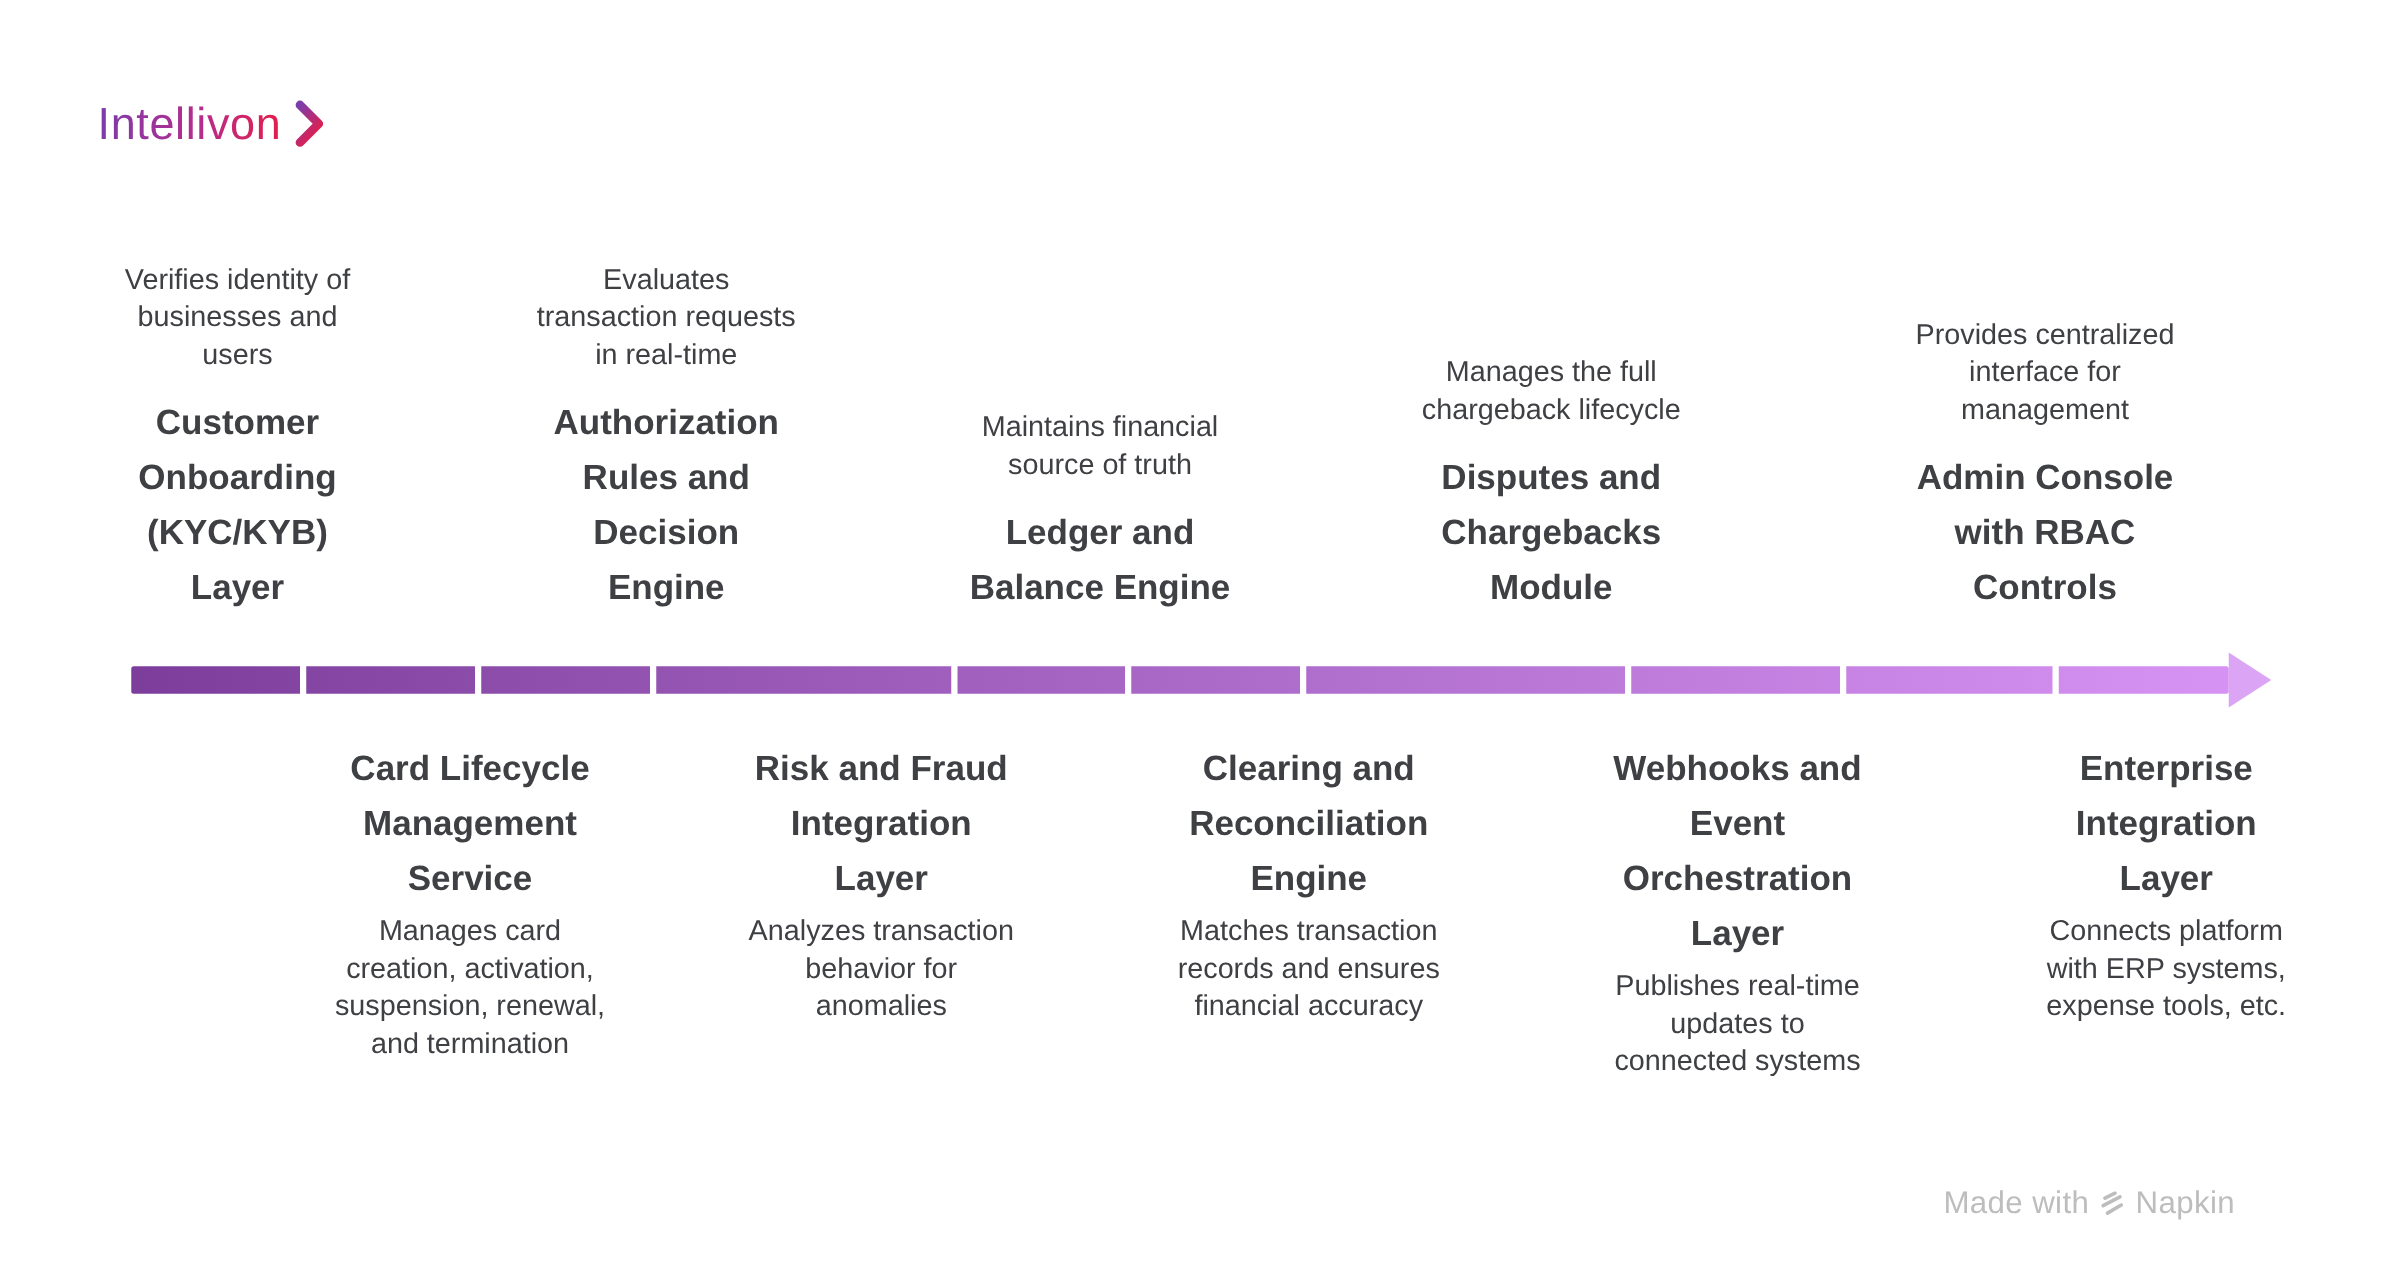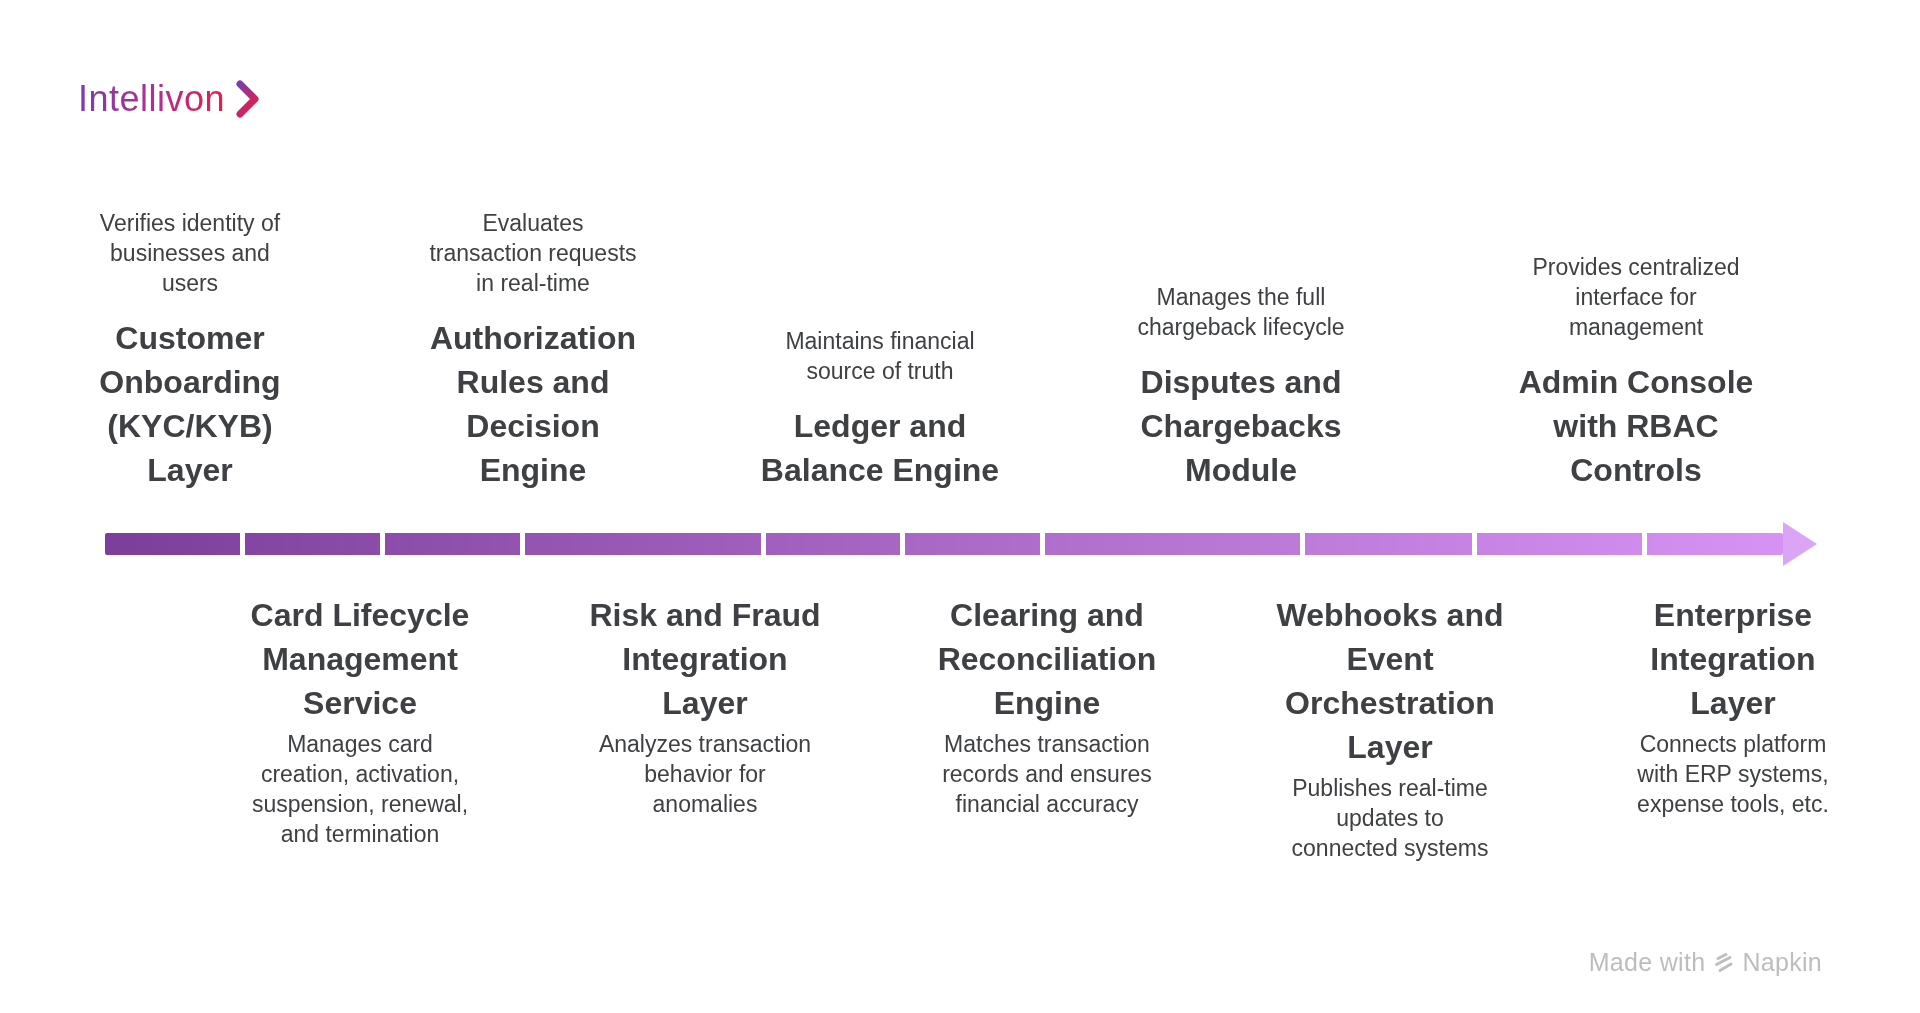--- a/index.html
+++ b/index.html
@@ -2,55 +2,54 @@
 <html style="--text: #3f4043; --arrow-gradient-start: #7d3e9b; --arrow-gradient-end: #d793f3; --arrowhead: #dca4f5; --logo-gradient-start: #7c3cab; --logo-gradient-mid: #b52d8c; --logo-gradient-end: #e41e4b; --watermark: #bdbdbd;"><head>
 <meta charset="utf-8">
 <style>
   html,body{margin:0;padding:0;background:#ffffff;}
   .stage{
     position:relative;
     width:1868px;height:1013px;
     background:#ffffff;
     overflow:hidden;
     font-family:"Liberation Sans", sans-serif;
-    padding-left:34px;
   }
 
   
   .logo{position:absolute;left:78px;top:78px;display:flex;align-items:center;gap:10px;}
   .logo-text{
     font-size:36px;font-weight:500;letter-spacing:0.5px;
     background:linear-gradient(90deg,
       var(--logo-gradient-start,#7c3cab) 0%,
       var(--logo-gradient-mid,#b52d8c) 55%,
       var(--logo-gradient-end,#e41e4b) 100%);
     -webkit-background-clip:text;background-clip:text;color:transparent;
   }
   .logo-chevron{display:block;}
 
   
   .item{position:absolute;text-align:center;color:var(--text,#3f4043);}
   .item .title{
-    font-size:32px;font-weight:bold;line-height:44px;white-space:pre-line;
+    font-size:28px;font-weight:bold;line-height:44px;white-space:pre-line;
   }
   .item .desc{
     font-size:23px;font-weight:400;line-height:30px;white-space:pre-line;
   }
   .top-item{bottom:521px;}
   .top-item .desc{margin-bottom:18px;}
   .bottom-item{top:593px;}
   .bottom-item .desc{margin-top:4px;}
 
   .t1{left:40px;width:300px;}
   .t2{left:383px;width:300px;}
   .t3{left:730px;width:300px;}
   .t4{left:1091px;width:300px;}
   .t5{left:1486px;width:300px;margin-top:44px;}
 
-  .b1{left:200px;width:320px;}
+  .b1{left:216px;width:320px;}
   .b2{left:545px;width:320px;}
   .b3{left:887px;width:320px;}
   .b4{left:1230px;width:320px;}
   .b5{left:1573px;width:320px;}
 
   
   .arrow-body{
     position:absolute;left:105px;top:533px;width:1678px;height:22px;
     background:linear-gradient(90deg,
       var(--arrow-gradient-start,#7d3e9b) 0%,

